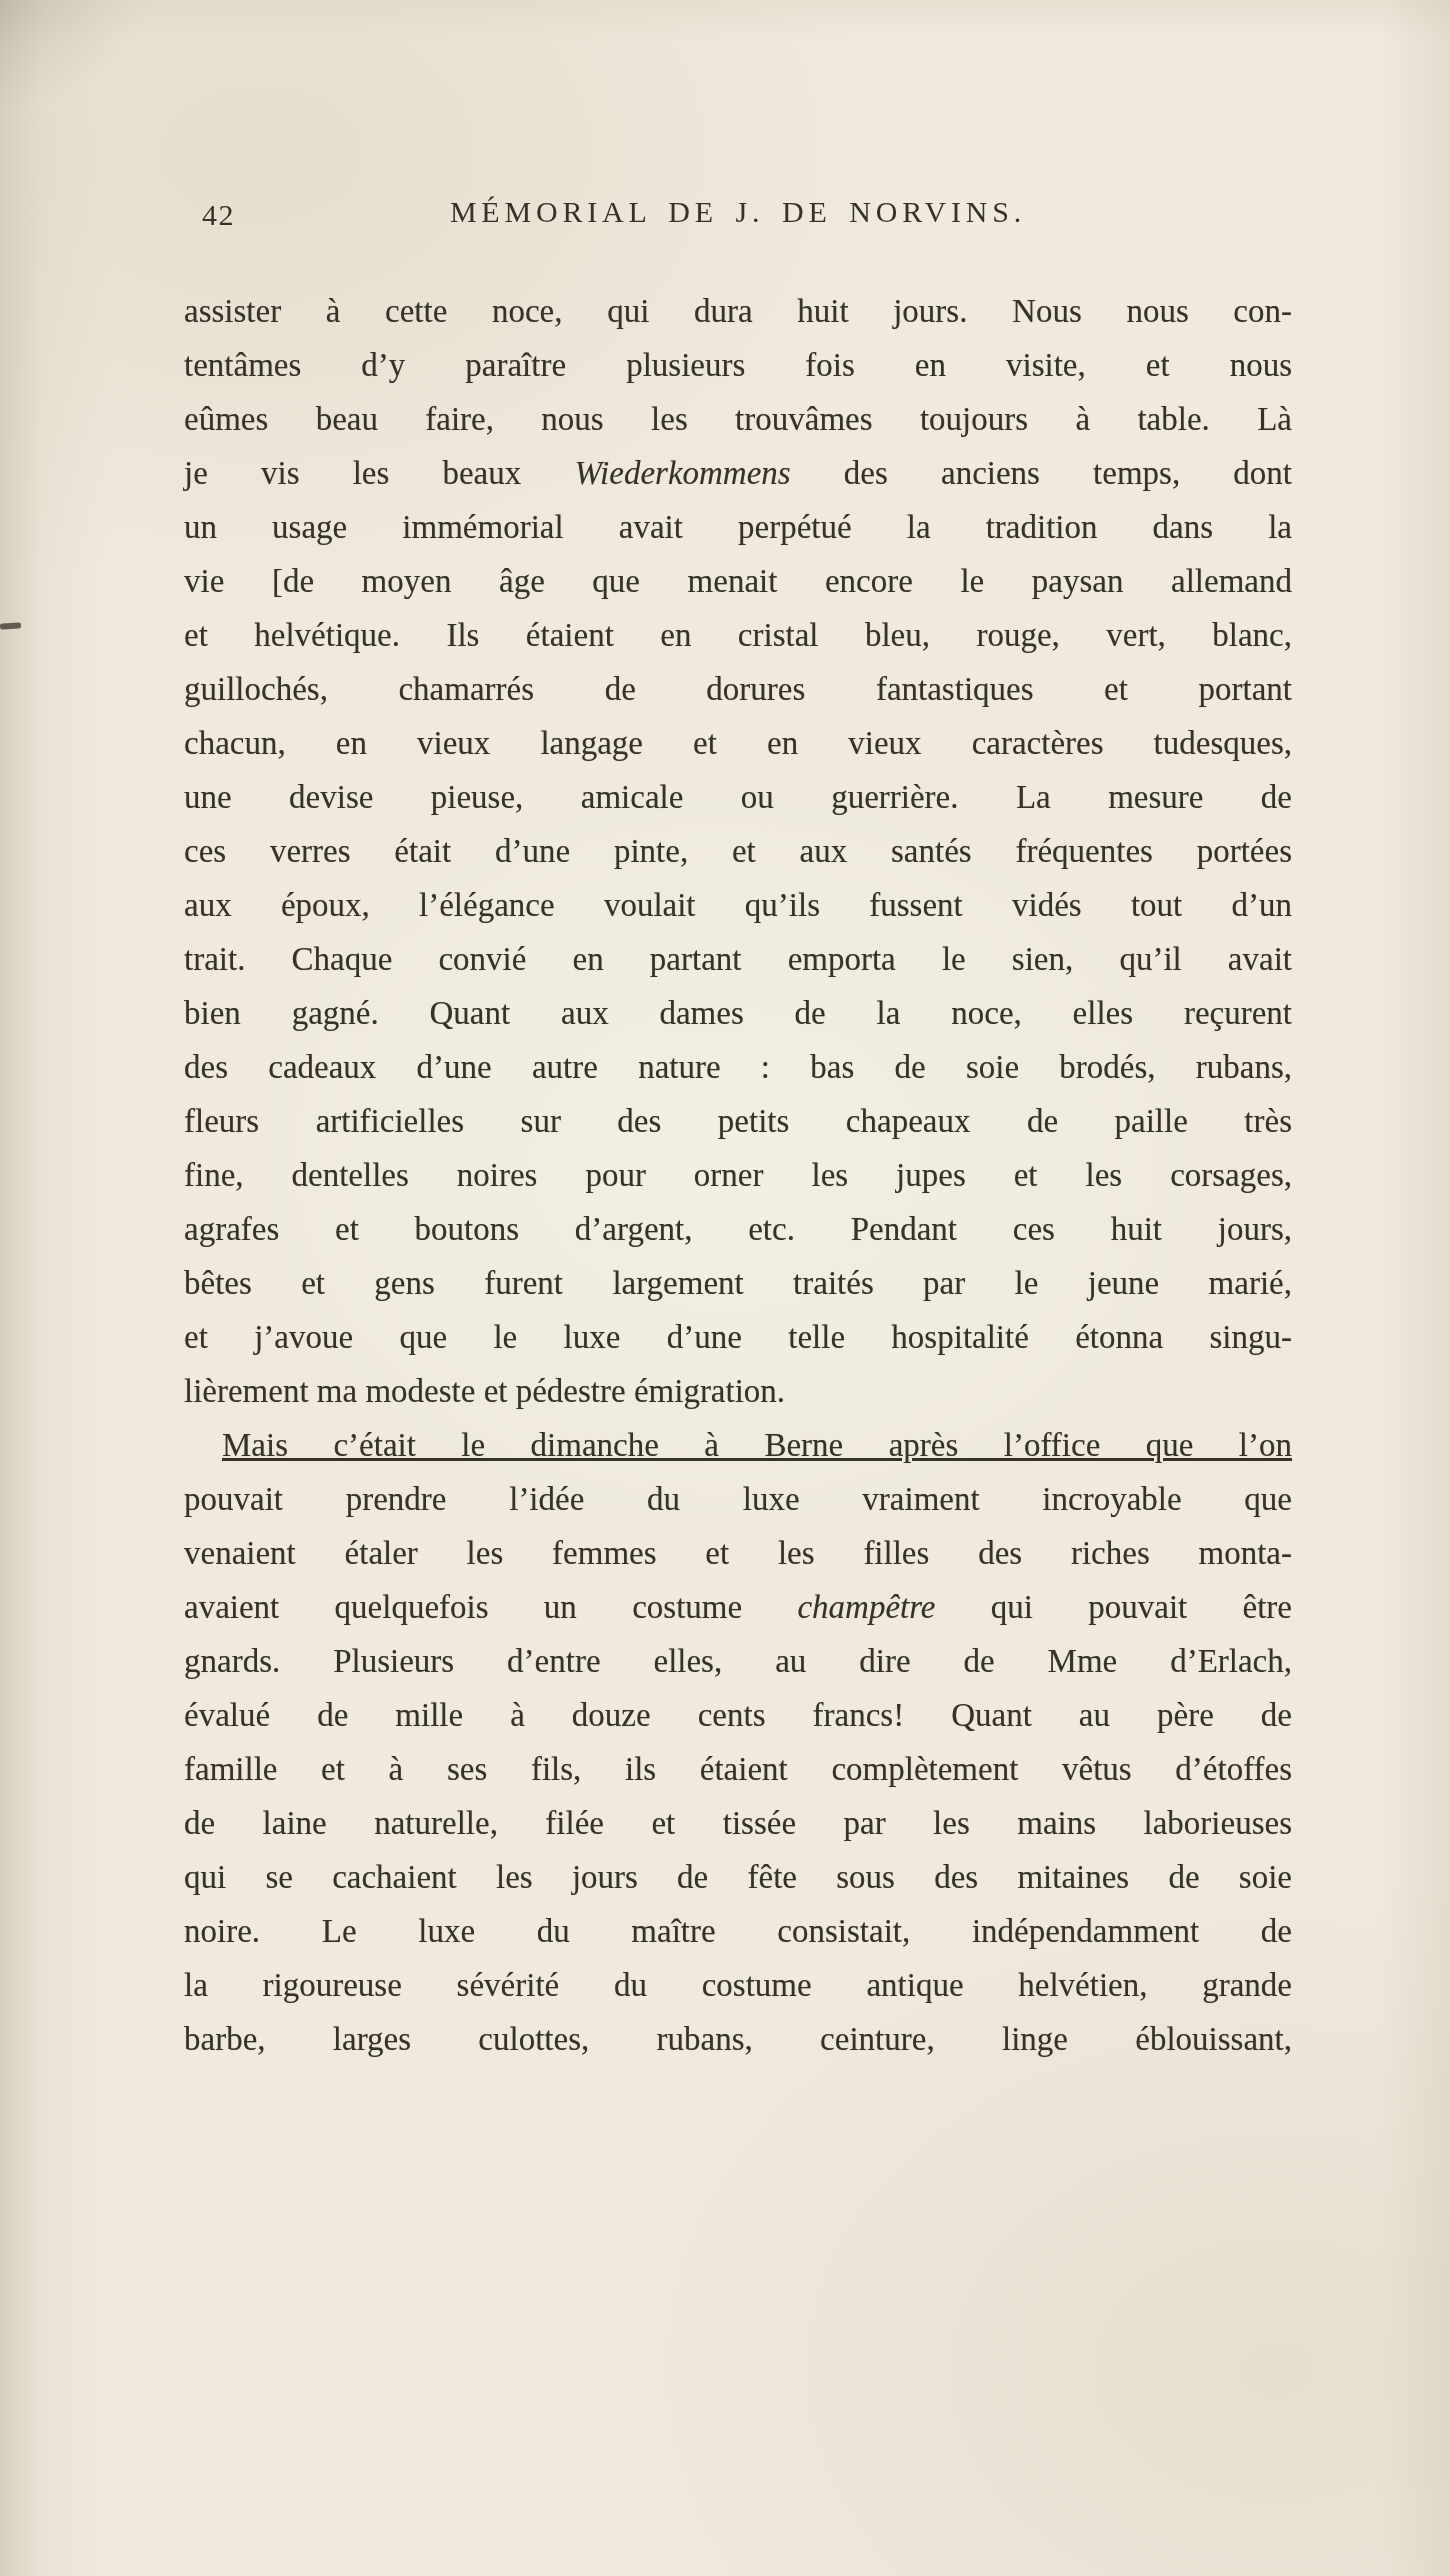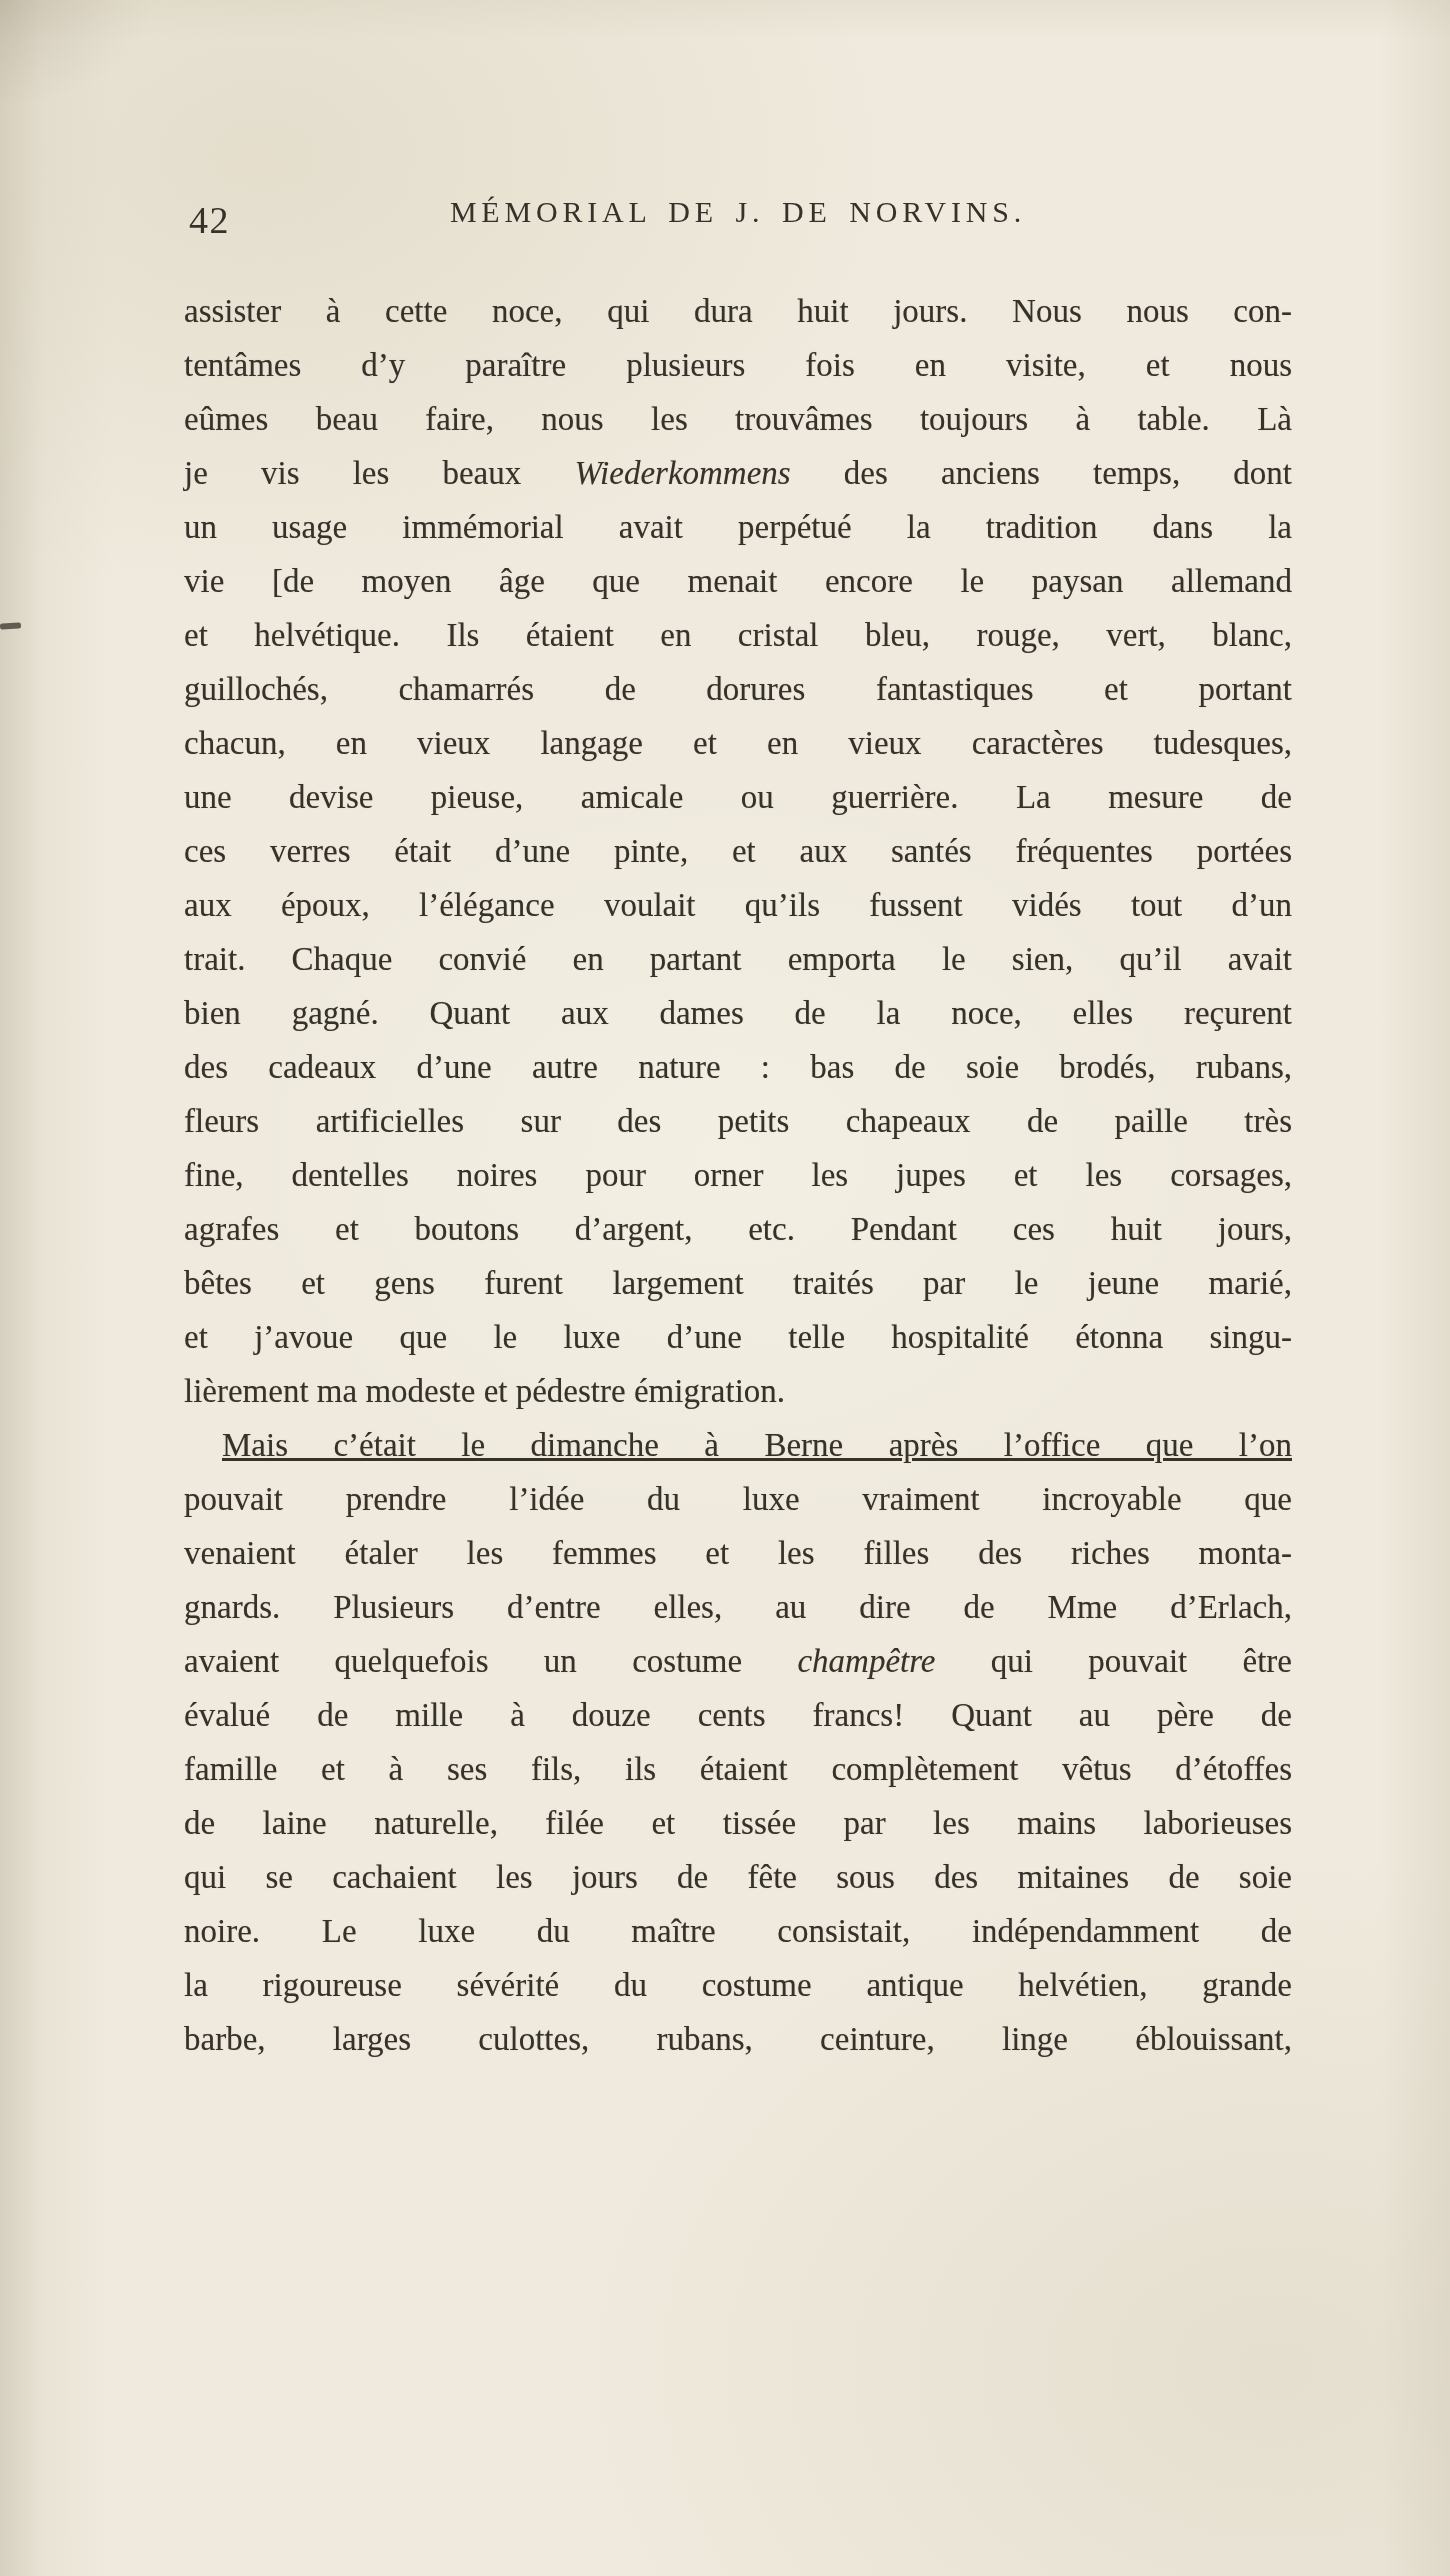--- a/index.html
+++ b/index.html
@@ -29,23 +29,23 @@
   }
   .header {
     position: absolute;
     left: 184px;
     top: 195px;
     width: 1108px;
     height: 41px;
   }
   .page-number {
     position: absolute;
-    left: 5px;
+    left: 18px;
     top: 3.2px;
-    font-size: 38px;
+    font-size: 30px;
     letter-spacing: 1.6px;
     text-align: right;
   }
   .running-title {
     text-align: center;
     font-size: 30px;
     letter-spacing: 0.16em;
     word-spacing: 0.18em;
   }
   .body-text {
@@ -123,22 +123,22 @@
         <div class="line just"><span>fine, dentelles noires pour orner les jupes et les corsages,</span></div>
         <div class="line just"><span>agrafes et boutons d’argent, etc. Pendant ces huit jours,</span></div>
         <div class="line just"><span>bêtes et gens furent largement traités par le jeune marié,</span></div>
         <div class="line just"><span>et j’avoue que le luxe d’une telle hospitalité étonna singu-</span></div>
         <div class="line"><span>lièrement ma modeste et pédestre émigration.</span></div>
       </div>
       <div class="paragraph">
         <div class="line just indent"><span>Mais c’était le dimanche à Berne après l’office que l’on</span></div>
         <div class="line just"><span>pouvait prendre l’idée du luxe vraiment incroyable que</span></div>
         <div class="line just"><span>venaient étaler les femmes et les filles des riches monta-</span></div>
+        <div class="line just"><span>avaient quelquefois un costume </span><span class="italic">champêtre</span><span> qui pouvait être</span></div>
         <div class="line just"><span>gnards. Plusieurs d’entre elles, au dire de Mme d’Erlach,</span></div>
-        <div class="line just"><span>avaient quelquefois un costume </span><span class="italic">champêtre</span><span> qui pouvait être</span></div>
         <div class="line just"><span>évalué de mille à douze cents francs! Quant au père de</span></div>
         <div class="line just"><span>famille et à ses fils, ils étaient complètement vêtus d’étoffes</span></div>
         <div class="line just"><span>de laine naturelle, filée et tissée par les mains laborieuses</span></div>
         <div class="line just"><span>qui se cachaient les jours de fête sous des mitaines de soie</span></div>
         <div class="line just"><span>noire. Le luxe du maître consistait, indépendamment de</span></div>
         <div class="line just"><span>la rigoureuse sévérité du costume antique helvétien, grande</span></div>
         <div class="line just"><span>barbe, larges culottes, rubans, ceinture, linge éblouissant,</span></div>
       </div>
     </div>
 </div>

